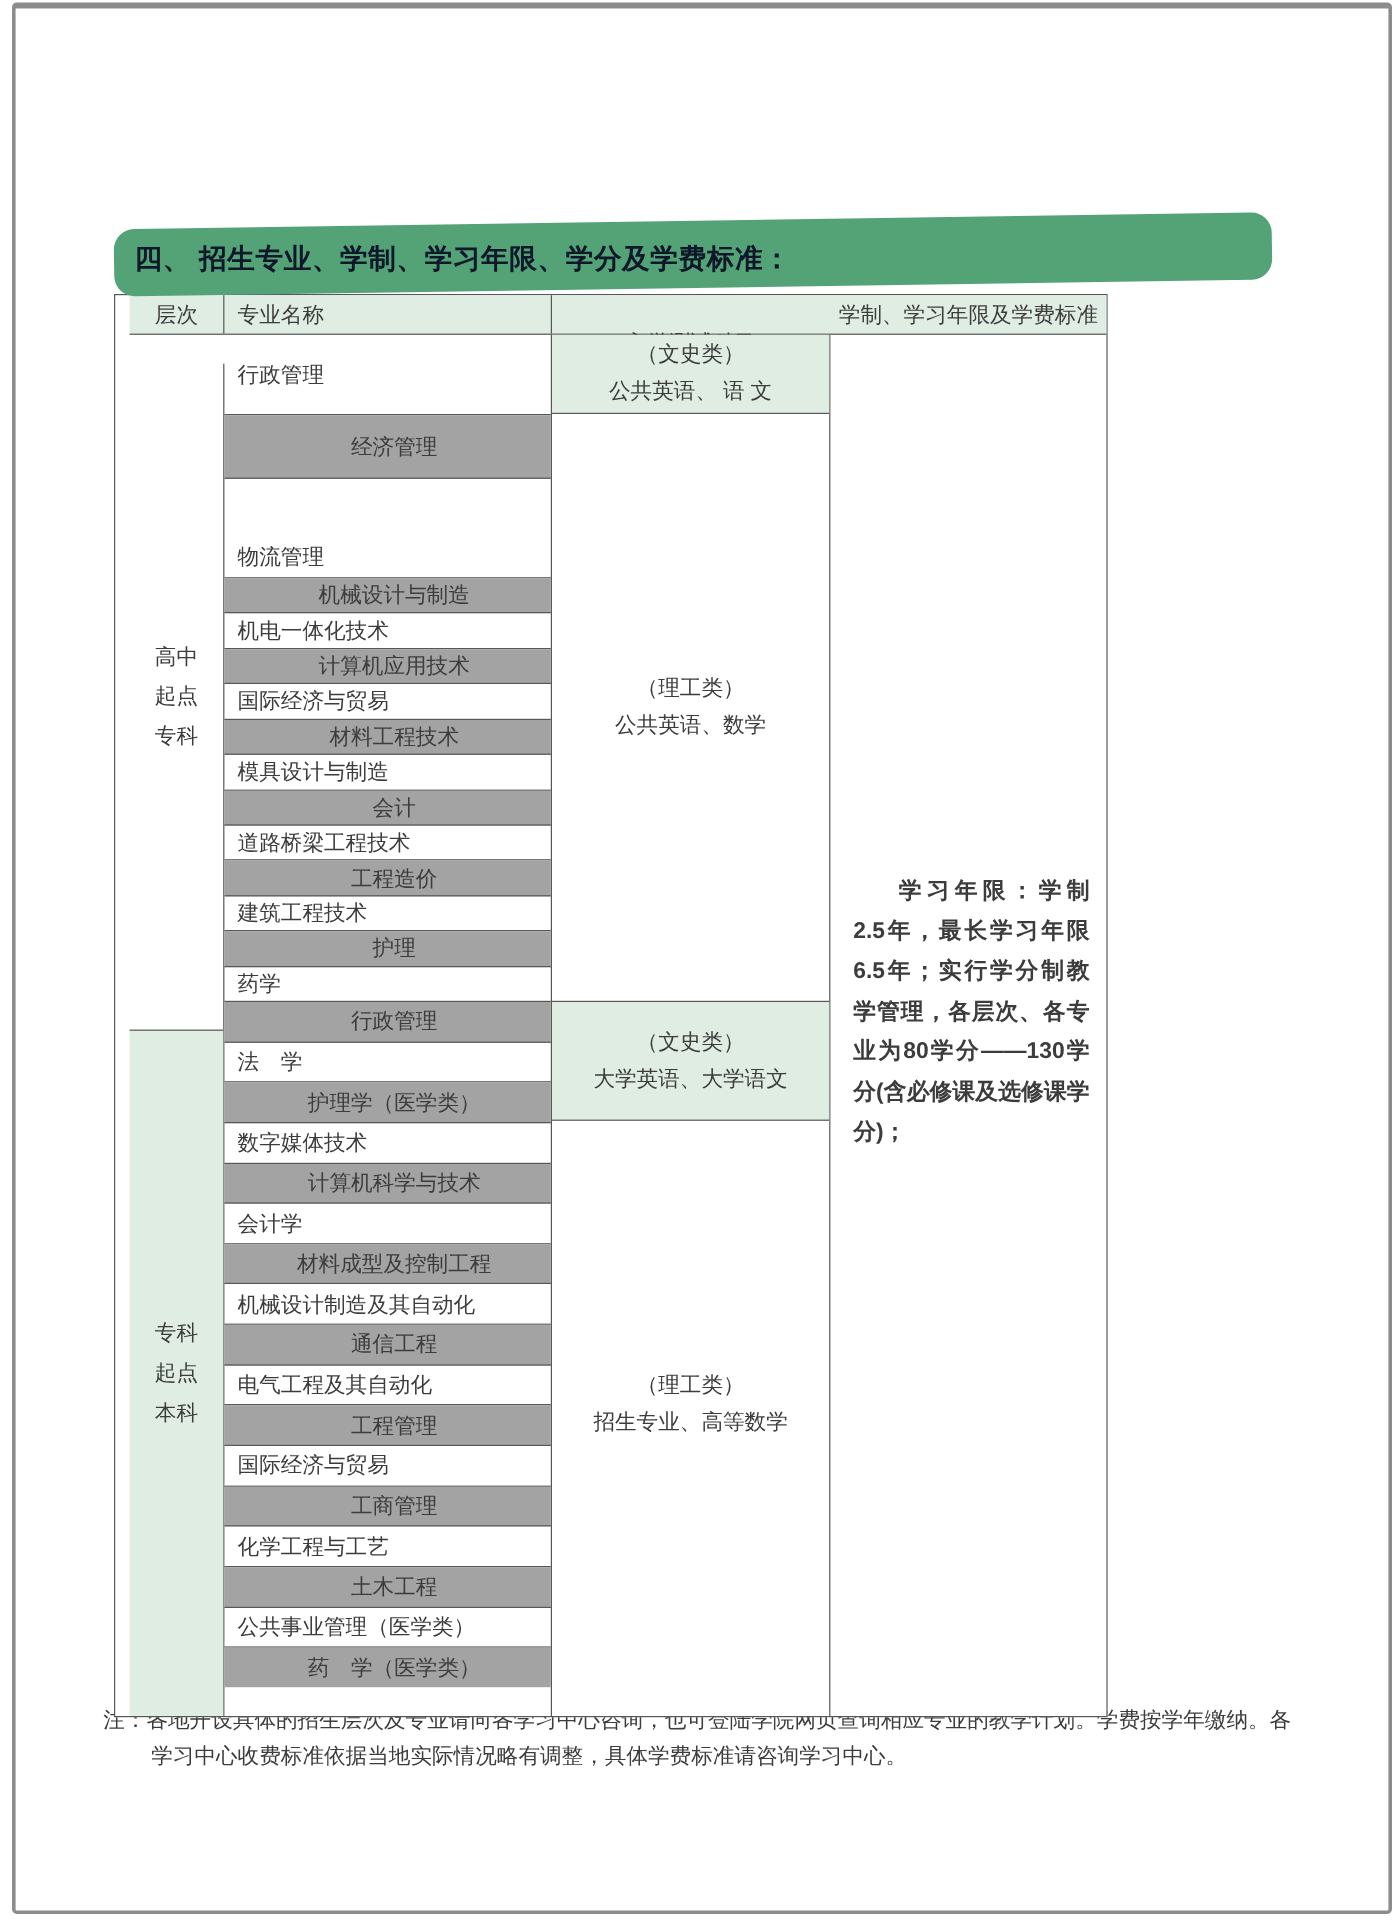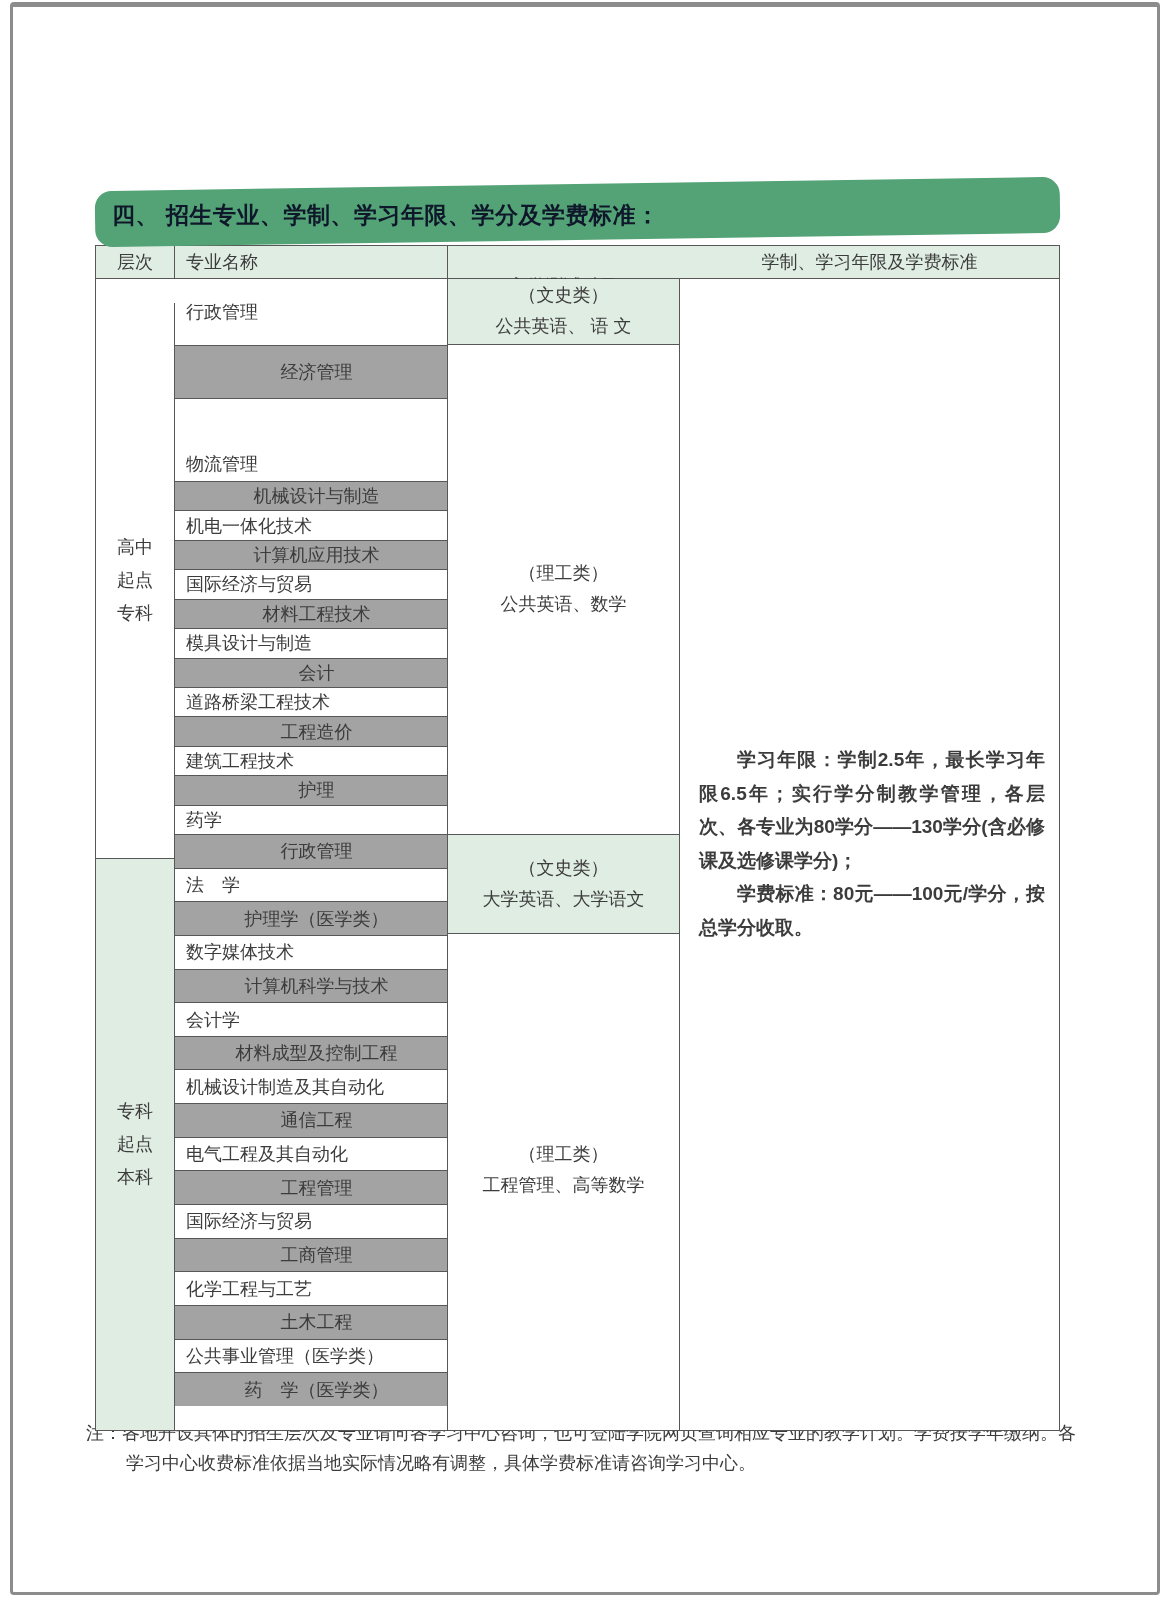--- a/index.html
+++ b/index.html
@@ -39,24 +39,25 @@
     font-weight: bold;
     font-size: 23px;
     letter-spacing: 0.5px;
     padding-left: 17px;
     white-space: nowrap;
   }
   
   .tbl {
     position: absolute;
     left: 95px; top: 245px;
-    width: 965px;
+    width: 828px;
     border: 1.5px solid #575757;
     z-index: 1;
     background: #ffffff;
+    padding-left: 12px;
   }
   .thead {
     display: flex;
     height: 33px;
     background: #E0EDE3;
     border-bottom: 1.5px solid #575757;
     font-size: 18px;
   }
   .th { display: flex; align-items: center; justify-content: center; }
   .th-level { width: 79px; border-right: 1.5px solid #575757; }
@@ -274,28 +275,27 @@
             <span>公共英语、数学</span>
           </div>
         </div>
         <div class="test-g2">
           <div class="test-cell tc-w2">
             <span>（文史类）</span>
             <span>大学英语、大学语文</span>
           </div>
           <div class="test-cell tc-l2">
             <span>（理工类）</span>
-            <span>工程管理、高等数学</span>
+            <span>招生专业、高等数学</span>
           </div>
         </div>
       </div>
 
       <div class="col-std">
         <p>学习年限：学制2.5年，最长学习年限6.5年；实行学分制教学管理，各层次、各专业为80学分——130学分(含必修课及选修课学分)；</p>
-        <p>学费标准：80元——100元/学分，按总学分收取。</p>
       </div>
 
     </div>
   </div>
 
   <div class="note">
     <div class="note-l1">注：各地开设具体的招生层次及专业请向各学习中心咨询，也可登陆学院网页查询相应专业的教学计划。学费按学年缴纳。各</div>
     <div class="note-l2">学习中心收费标准依据当地实际情况略有调整，具体学费标准请咨询学习中心。</div>
   </div>
 </div>

